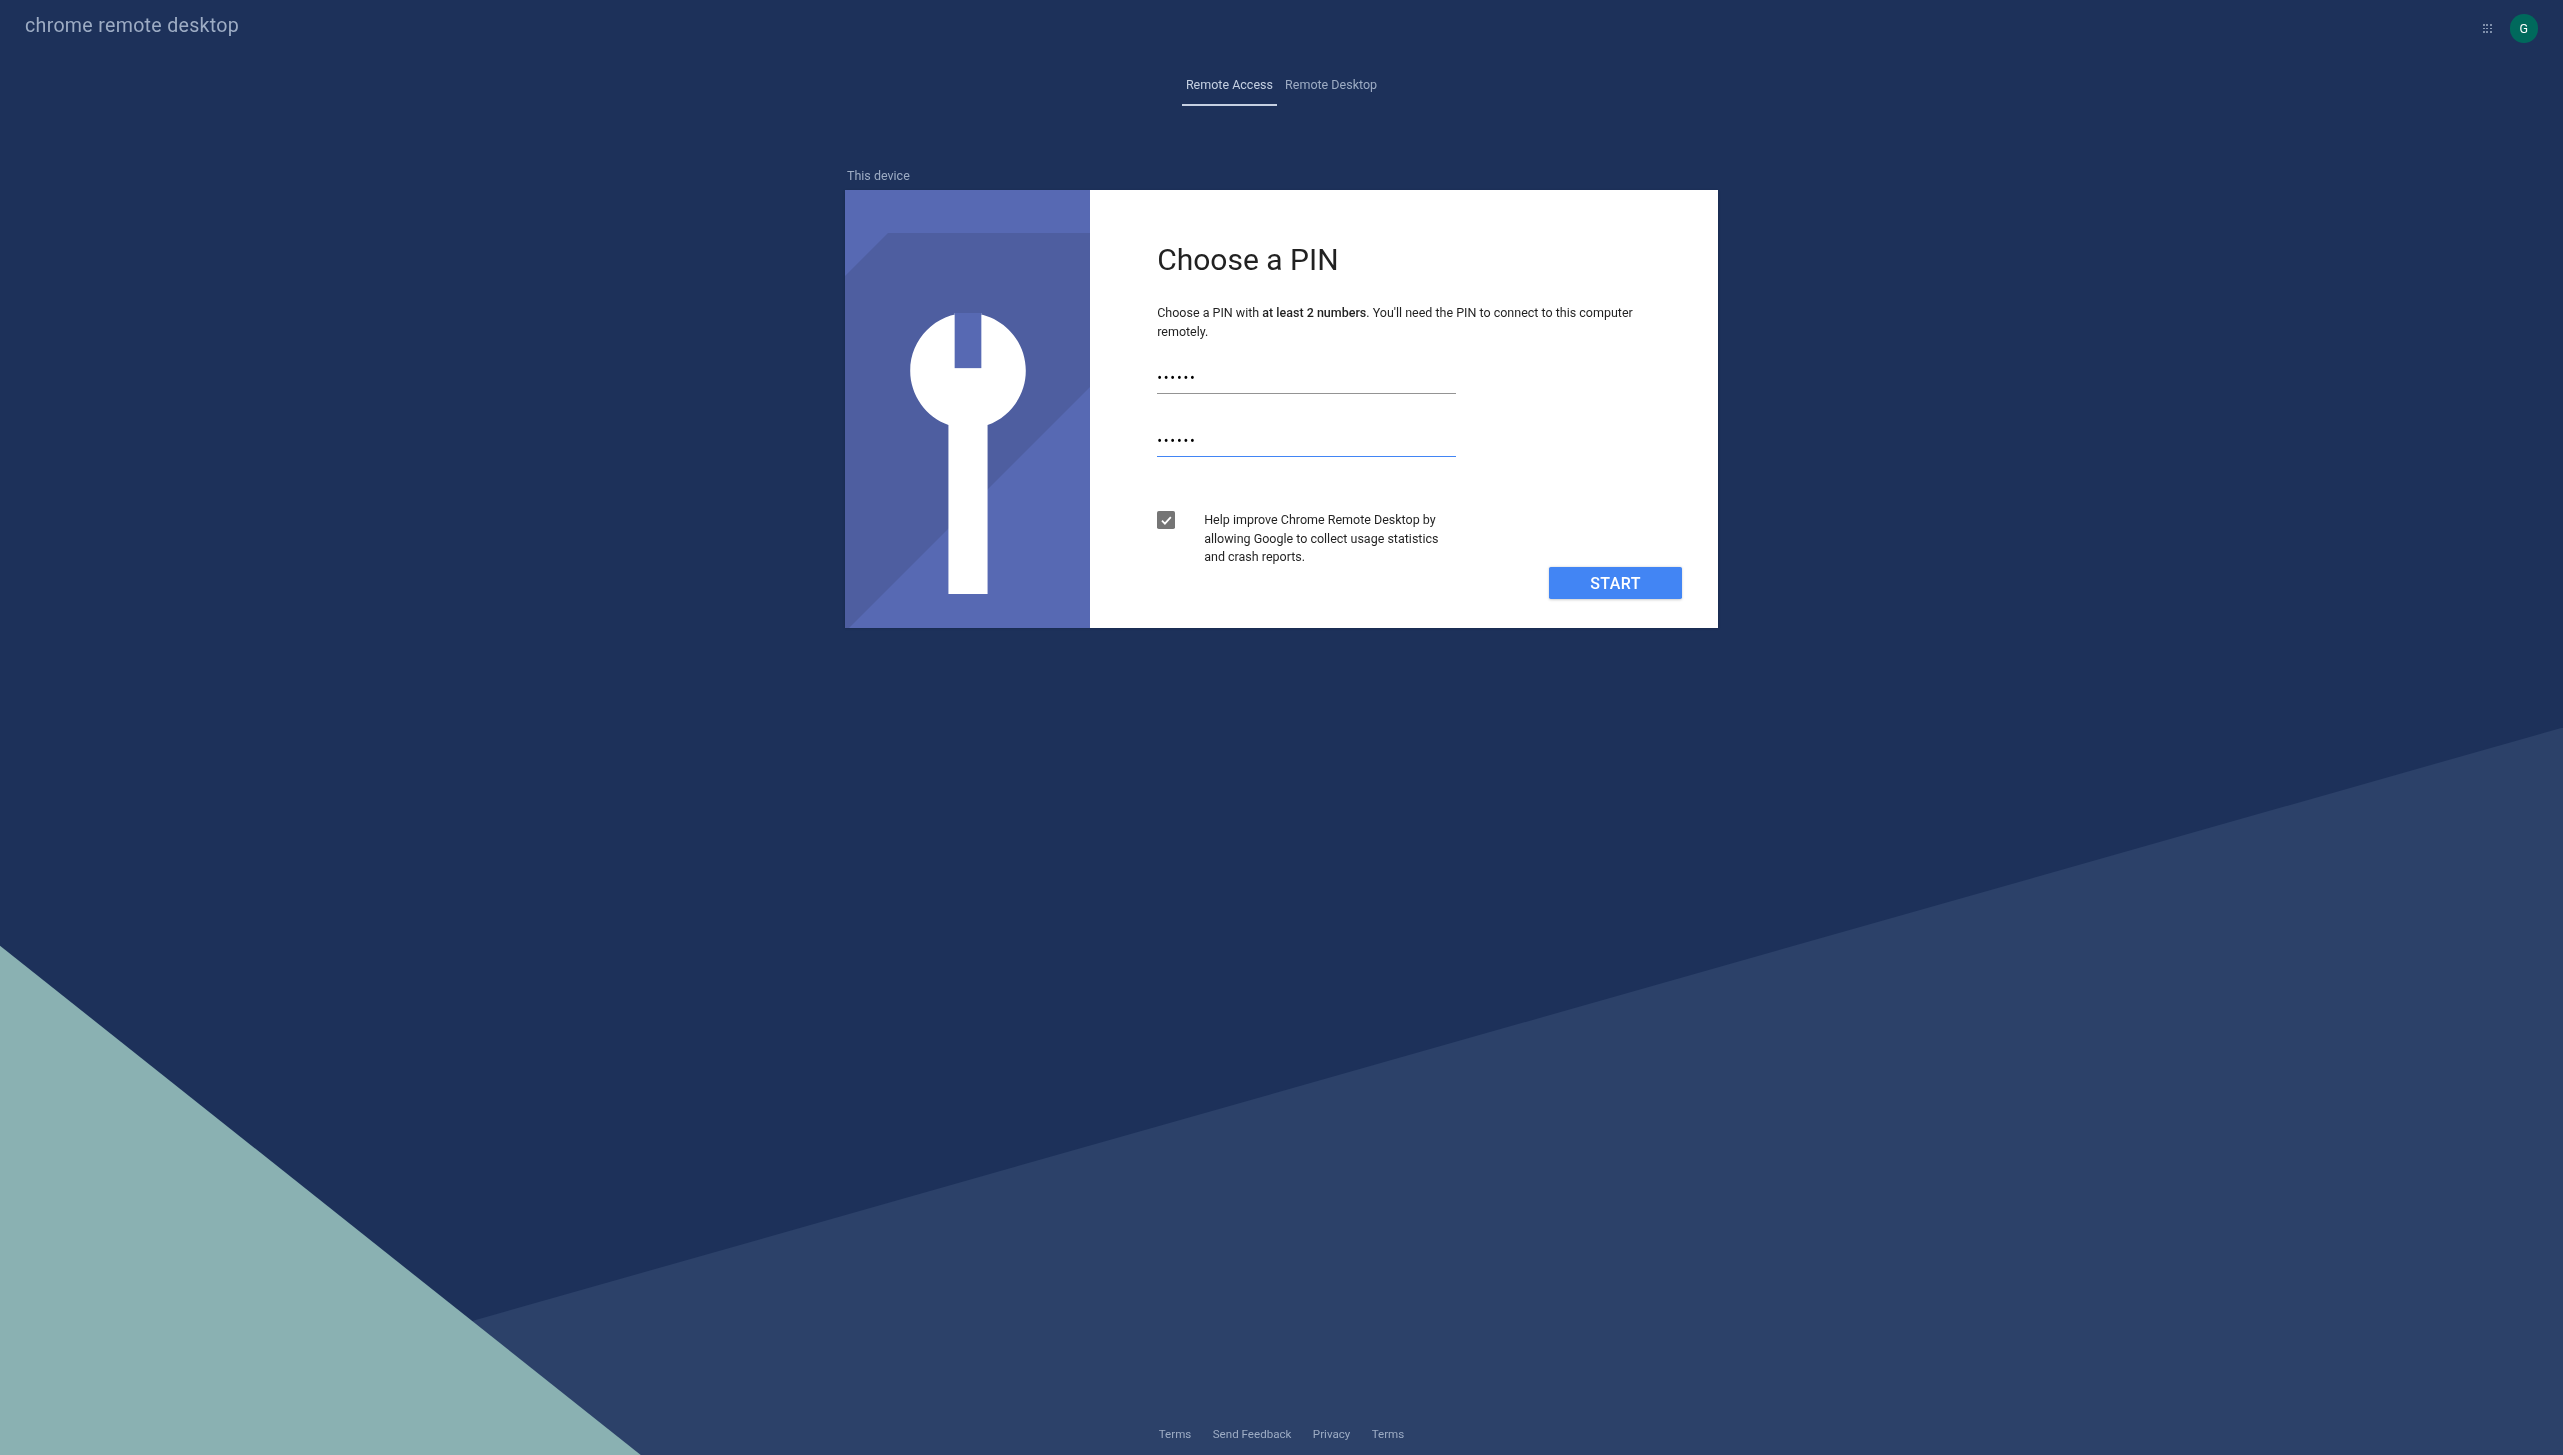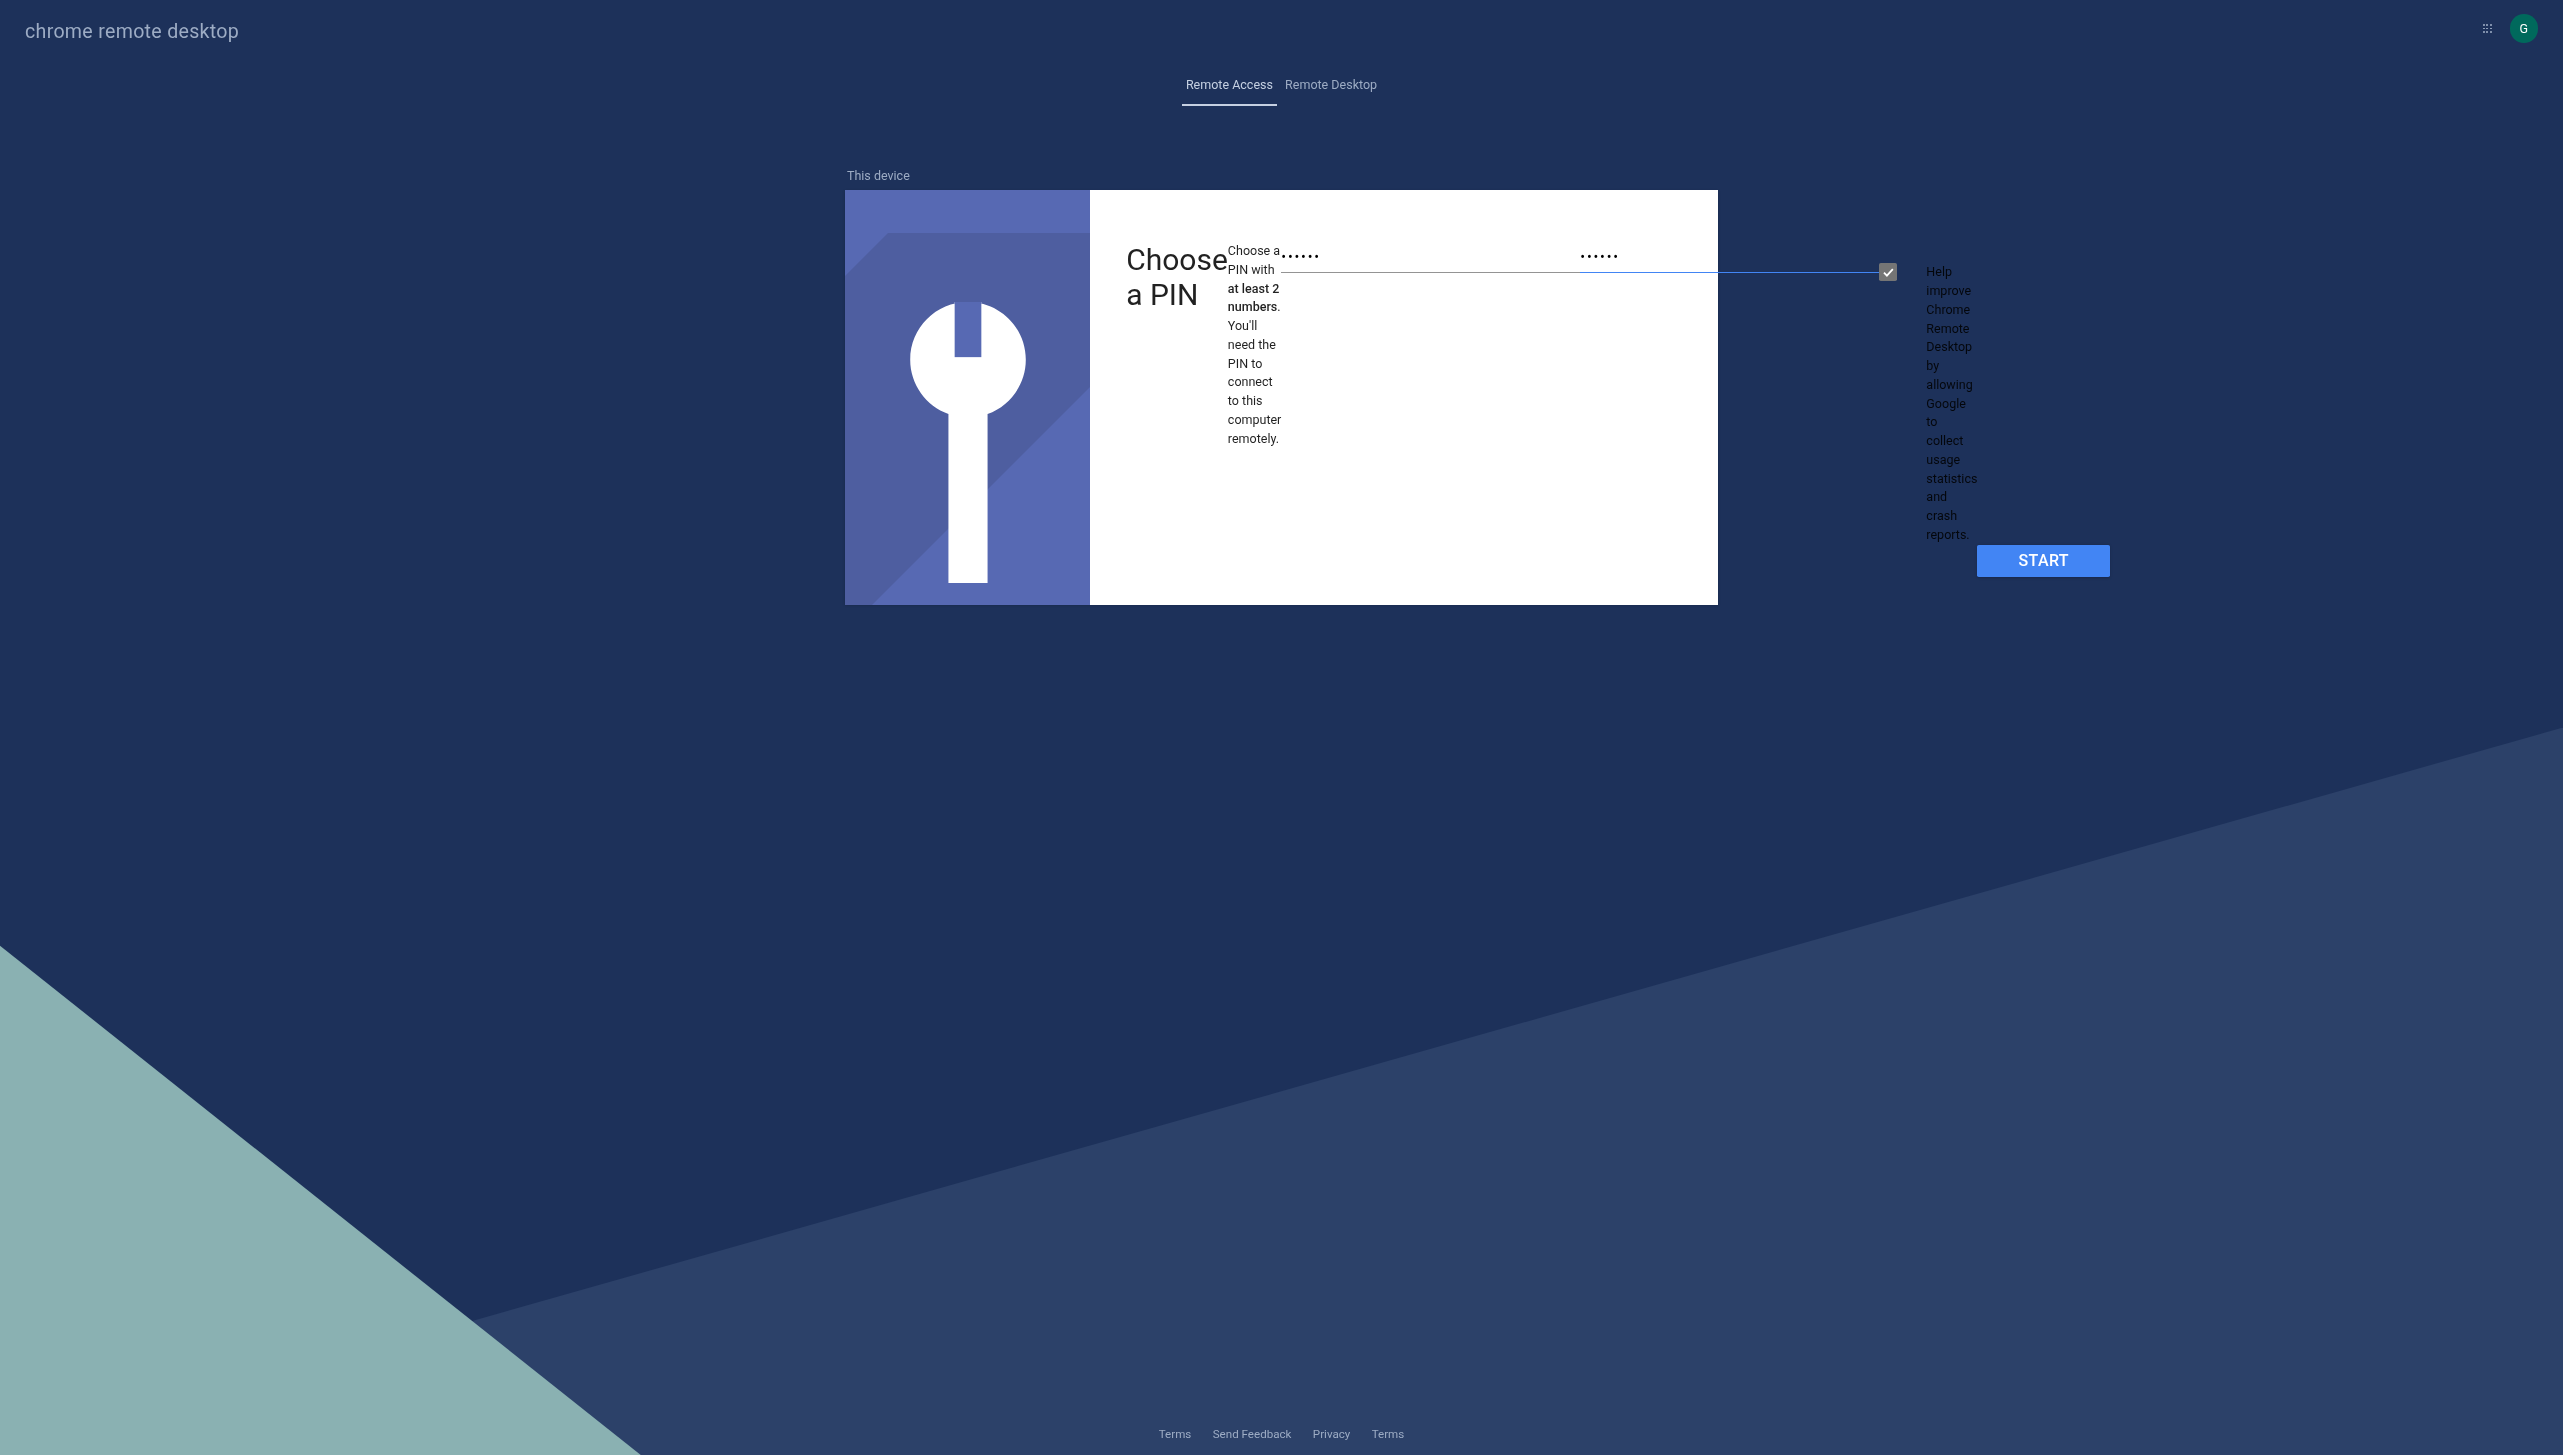--- a/index.html
+++ b/index.html
@@ -43,21 +43,21 @@
       height: 42%;
       background: #8ab1b2;
       clip-path: polygon(0 0, 100% 100%, 0 100%);
     }
     
     
     .header {
       position: relative;
       z-index: 1;
       display: flex;
-      align-items: flex-end;
+      align-items: flex-start;
       justify-content: space-between;
       padding: 14.2px 25px;
       height: 57px;
     }
     
     .app-title {
       color: #9dacc4;
       font-size: 19.6px;
       font-weight: 400;
       letter-spacing: 0.3px;
@@ -170,21 +170,22 @@
       height: 534px;
       background: rgba(0,0,0,0.1);
       transform: skewX(-45deg);
       transform-origin: top left;
     }
     
     .card-right {
       flex: 1;
       padding: 52px 36px 28.5px 36px;
       display: flex;
-      flex-direction: row;
+      flex-direction: column;
+      margin-left: 31px;
     }
     
     .card-title {
       font-size: 30px;
       font-weight: 400;
       color: rgba(0,0,0,0.87);
       margin-bottom: 27px;
     }
     
     .card-description {

